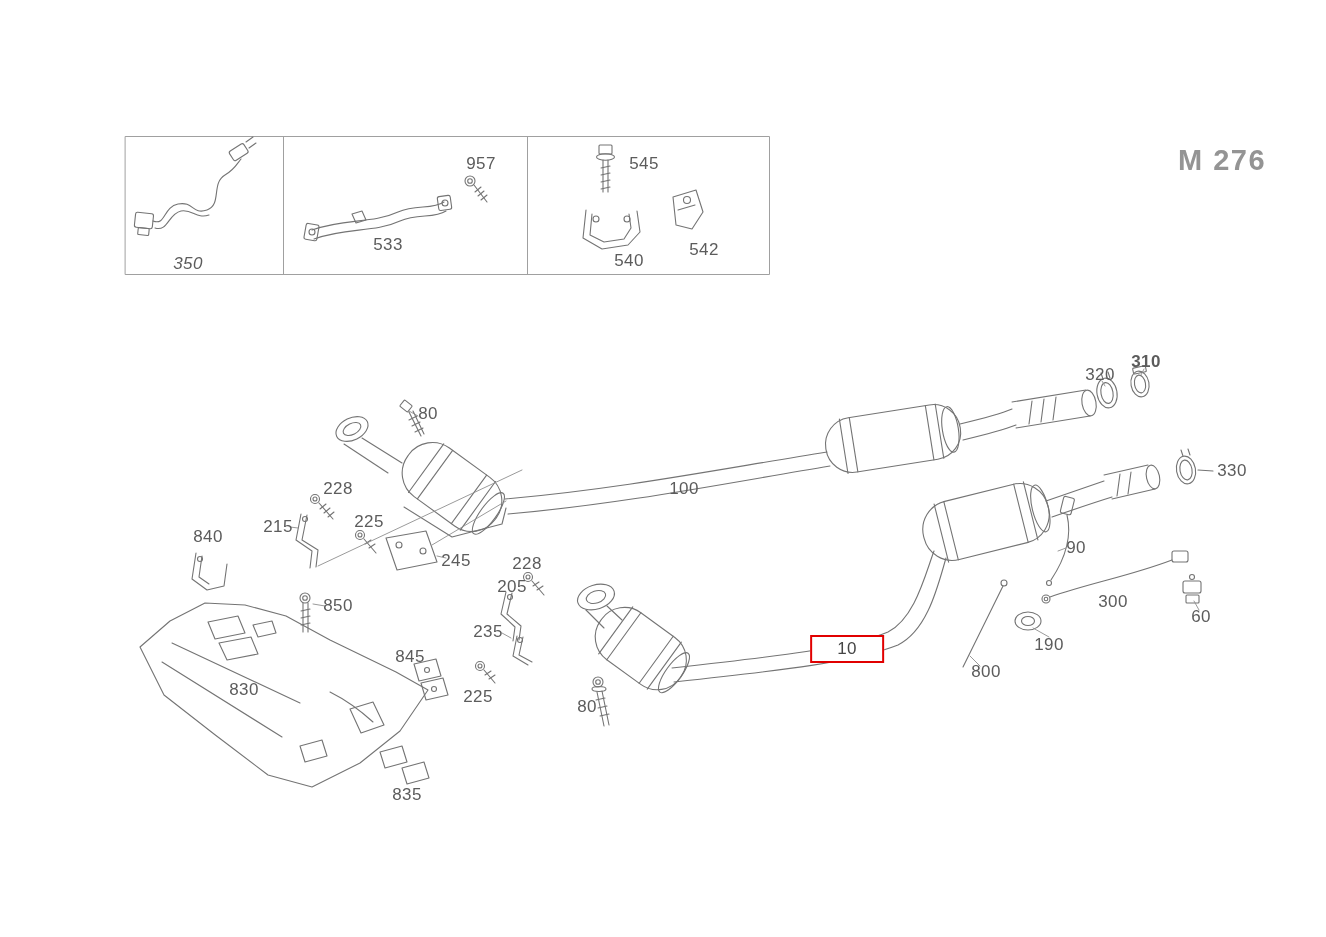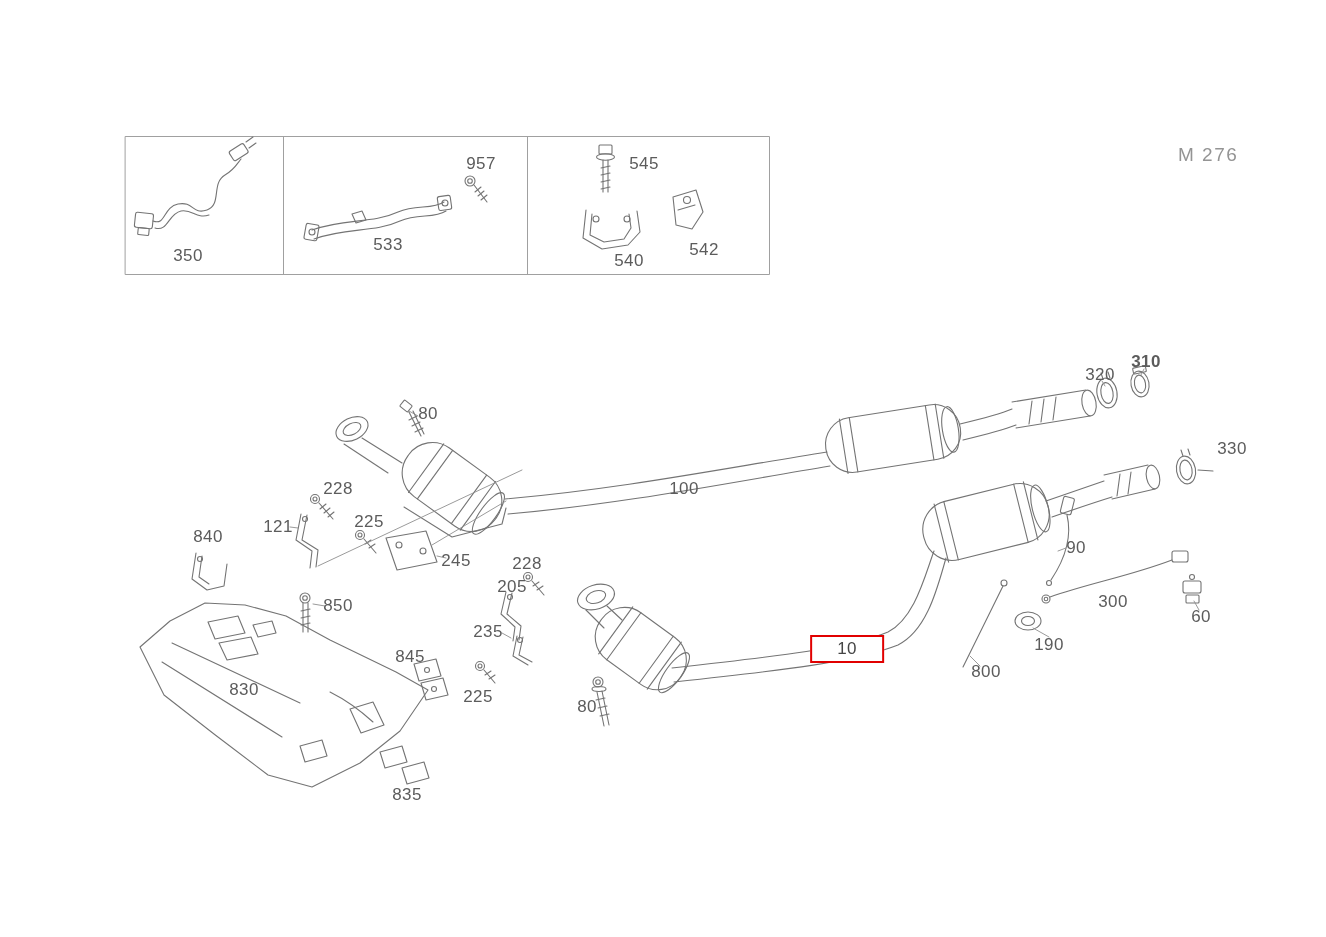--- a/index.html
+++ b/index.html
@@ -8,21 +8,21 @@
   .label-layer{position:absolute;left:0;top:0;width:1326px;height:937px;}
   .part-label{
     position:absolute;transform:translate(-50%,-50%);
     font-size:17px;color:#5c5c5c;letter-spacing:.4px;white-space:nowrap;cursor:pointer;
   }
   .part-label.selected{
     border:2px solid #e10000;padding:2px 25px;color:#454545;background:#ffffff;
   }
   .model-code{
     position:absolute;left:1178px;top:144px;
-    font-size:19px;color:#949494;letter-spacing:1.5px;
+    font-size:29px;color:#949494;letter-spacing:1.5px;font-weight:bold;
   }
 </style>
 </head>
 <body>
 
 <div class="stage">
 
   <svg width="1326" height="937" viewBox="0 0 1326 937">
     <g fill="none" stroke="#747474" stroke-width="1.1" stroke-linecap="round" stroke-linejoin="round">
 
@@ -351,33 +351,33 @@
         <line x1="325" y1="606" x2="313" y2="604"></line>
         <line x1="502" y1="633" x2="511" y2="638"></line>
       </g>
 
     </g>
   </svg>
 
   <div class="model-code">M 276</div>
 
   <div class="label-layer">
-      <span class="part-label" style="left: 188px; top: 256px;">350</span>
+      <span class="part-label" style="left: 188px; top: 264px; font-style: italic;">350</span>
       <span class="part-label" style="left: 481px; top: 164px;">957</span>
       <span class="part-label" style="left: 388px; top: 245px;">533</span>
       <span class="part-label" style="left: 644px; top: 164px;">545</span>
       <span class="part-label" style="left: 629px; top: 261px;">540</span>
       <span class="part-label" style="left: 704px; top: 250px;">542</span>
       <span class="part-label" style="left: 428px; top: 414px;">80</span>
       <span class="part-label" style="left: 1100px; top: 375px;">320</span>
       <span class="part-label" style="left: 1146px; top: 362px; font-weight: bold;">310</span>
       <span class="part-label" style="left: 684px; top: 489px;">100</span>
-      <span class="part-label" style="left: 1232px; top: 449px;">330</span>
+      <span class="part-label" style="left: 1232px; top: 471px;">330</span>
       <span class="part-label" style="left: 338px; top: 489px;">228</span>
-      <span class="part-label" style="left: 278px; top: 527px;">121</span>
+      <span class="part-label" style="left: 278px; top: 527px;">215</span>
       <span class="part-label" style="left: 369px; top: 522px;">225</span>
       <span class="part-label" style="left: 208px; top: 537px;">840</span>
       <span class="part-label" style="left: 456px; top: 561px;">245</span>
       <span class="part-label" style="left: 527px; top: 564px;">228</span>
       <span class="part-label" style="left: 1076px; top: 548px;">90</span>
       <span class="part-label" style="left: 512px; top: 587px;">205</span>
       <span class="part-label" style="left: 338px; top: 606px;">850</span>
       <span class="part-label" style="left: 488px; top: 632px;">235</span>
       <span class="part-label" style="left: 1113px; top: 602px;">300</span>
       <span class="part-label" style="left: 1201px; top: 617px;">60</span>

